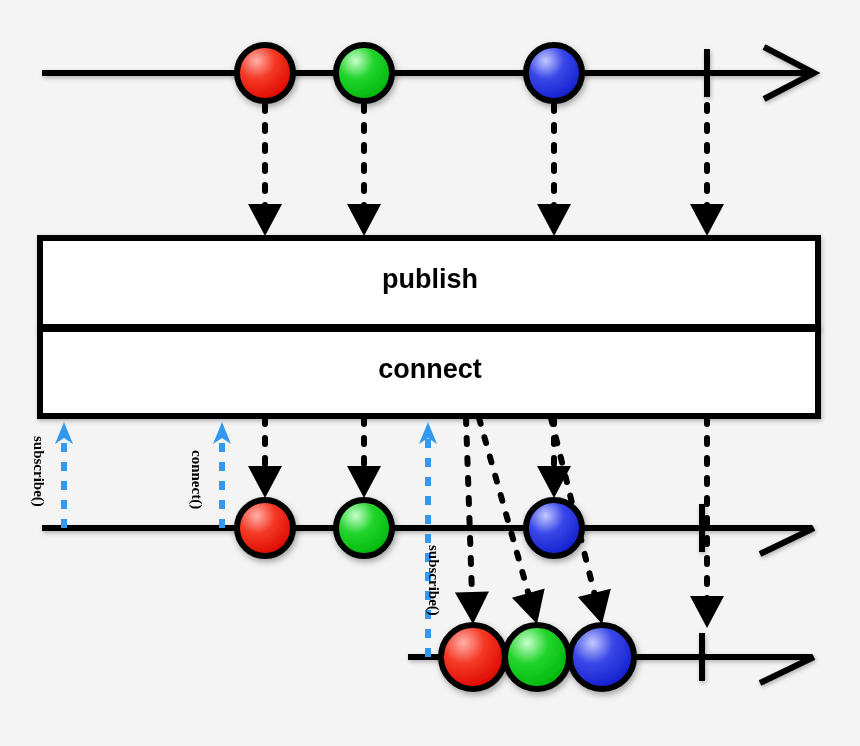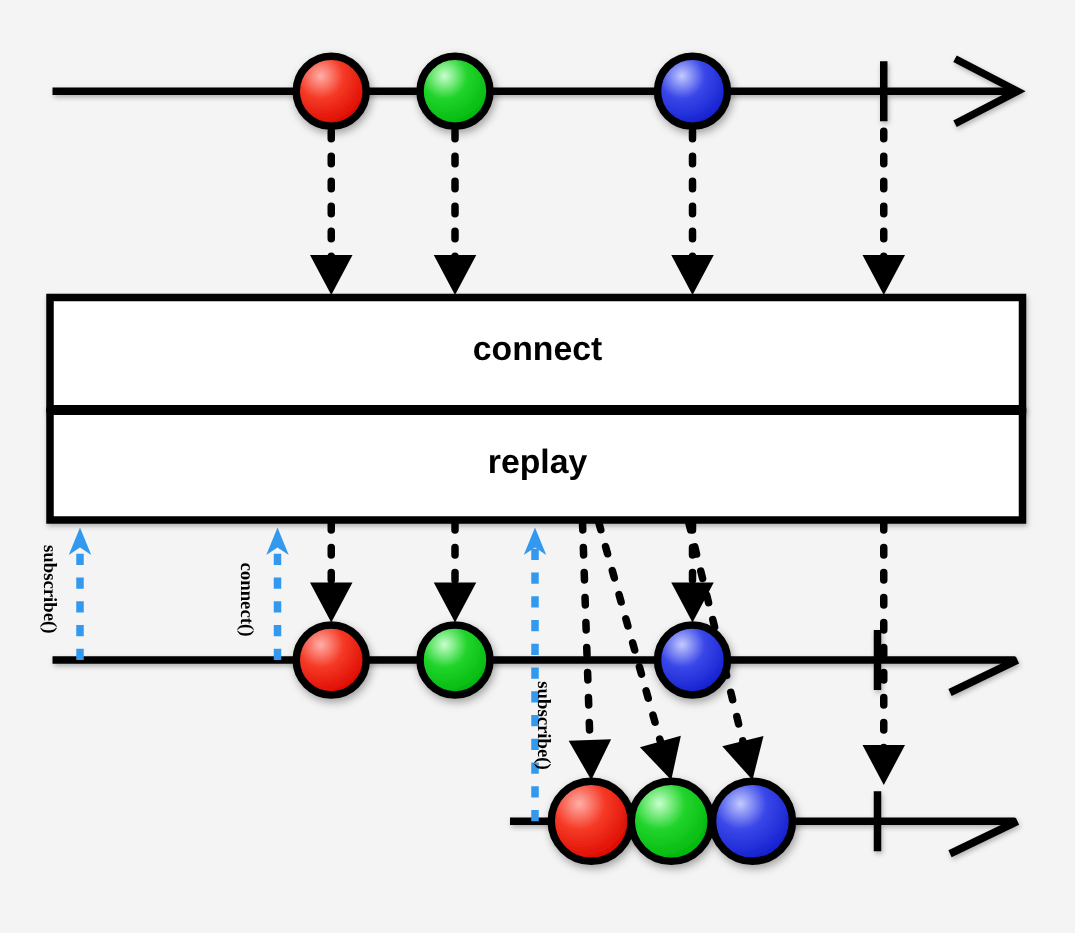--- a/index.html
+++ b/index.html
@@ -183,19 +183,19 @@
         <g>
           <circle cx="537" cy="657" r="32" fill="url(#grad-green)" stroke="#000000" stroke-width="6" filter="url(#softshadow)"></circle>
         </g>
         <g>
           <circle cx="602" cy="657" r="32" fill="url(#grad-blue)" stroke="#000000" stroke-width="6" filter="url(#softshadow)"></circle>
         </g>
       </g>
   </svg>
 
   <div id="labels">
-    <div class="boxlabel" id="label-replay" style="top: 263.5px;">connect</div>
-    <div class="boxlabel" id="label-publish" style="top: 353.5px;">replay</div>
+    <div class="boxlabel" id="label-replay" style="top: 263.5px;">publish</div>
+    <div class="boxlabel" id="label-publish" style="top: 353.5px;">connect</div>
   <div class="vlabel" style="left: 47px; top: 436px;">subscribe()</div>
       <div class="vlabel" style="left: 205px; top: 450px;">connect()</div>
       <div class="vlabel" style="left: 442px; top: 545px;">subscribe()</div>
     </div>
 </div>
 
 </body></html>

